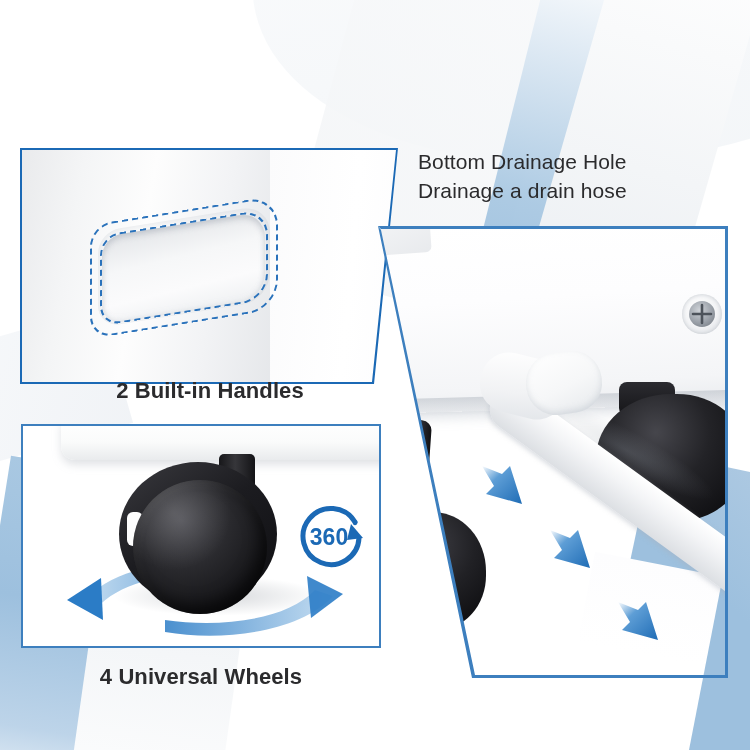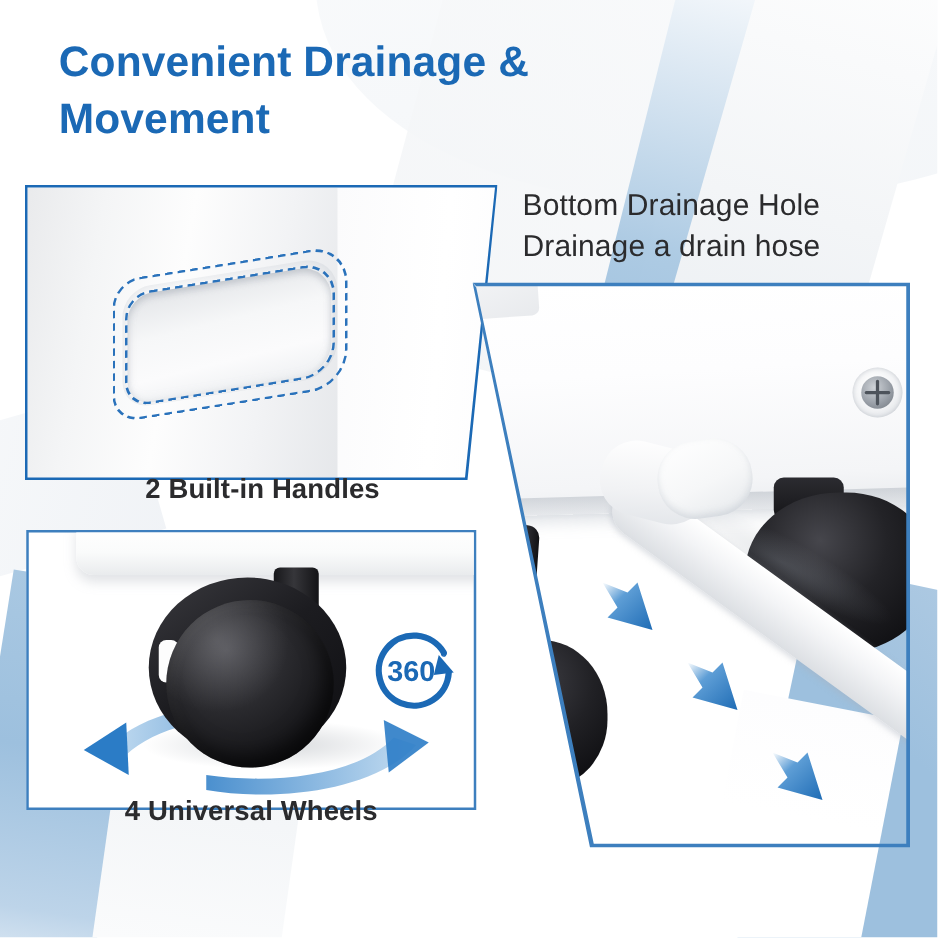--- a/index.html
+++ b/index.html
@@ -74,21 +74,21 @@
 
   
   .caption{
     position:absolute;text-align:center;
     font-size:22px;color:#2b2b2d;font-weight:700;letter-spacing:.1px;
   }
 
   
   .rhead{
     position:absolute;left:418px;top:148px;width:300px;
-    font-size:24px;line-height:1.38;color:#2b2b2d;letter-spacing:.1px;
+    font-size:21px;line-height:1.38;color:#2b2b2d;letter-spacing:.1px;
   }
   .rhead span{display:block;}
 
   
   #panel-handles{left:20px;top:148px;width:380px;height:236px;background:transparent;}
   #panel-handles .shape{
     position:absolute;inset:0;
     clip-path:polygon(2px 2px, 376px 2px, 352px 234px, 2px 234px);
     background:#f1f2f4;
   }
@@ -254,43 +254,39 @@
     transform:rotate(28deg);
   }
   
   .d-arrow{position:absolute;width:56px;height:56px;}
 
   .arrow-a1{left:100px;top:236px;}
   .arrow-a2{left:168px;top:300px;}
   .arrow-a3{left:236px;top:372px;}
 
   .cap-handles{left:20px;top:378px;width:380px;}
-  .cap-wheels{left:21px;top:636px;width:360px;}
+  .cap-wheels{left:21px;top:664px;width:360px;}
 </style>
 </head>
 <body>
 
 <div id="stage">
 
   <div class="bg-layer">
     <div class="band band-top-sweep"></div>
     <div class="band band-tr-grey2"></div>
     <div class="band band-tr-blue"></div>
     <div class="band band-tr-grey1"></div>
     <div class="band band-mid-grey"></div>
     <div class="band band-bl-blue"></div>
     <div class="band band-bl-grey"></div>
     <div class="band band-br-blue"></div>
     <div class="band band-br-white"></div>
   </div>
 
-  <div class="headline">
-    <span class="l1">Convenient Drainage &amp;</span>
-    <span class="l2">Movement</span>
-  </div>
 
   <div class="rhead">
     <span>Bottom Drainage Hole</span>
     <span>Drainage a drain hose</span>
   </div>
 
   <div class="panel" id="panel-handles">
     <div class="shape">
       <div class="body"></div>
       <div class="bodyR"></div>

